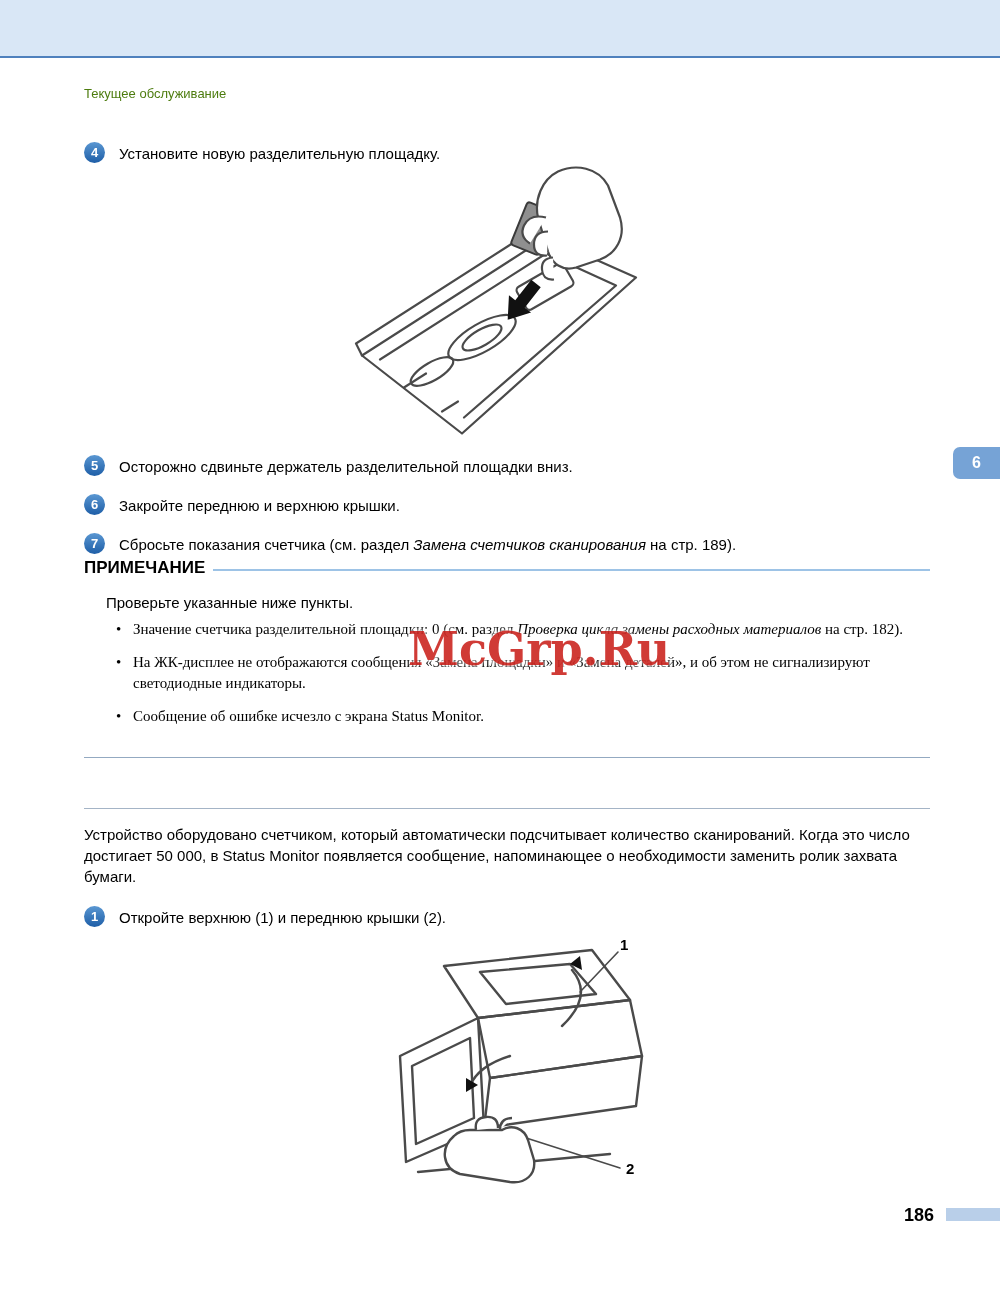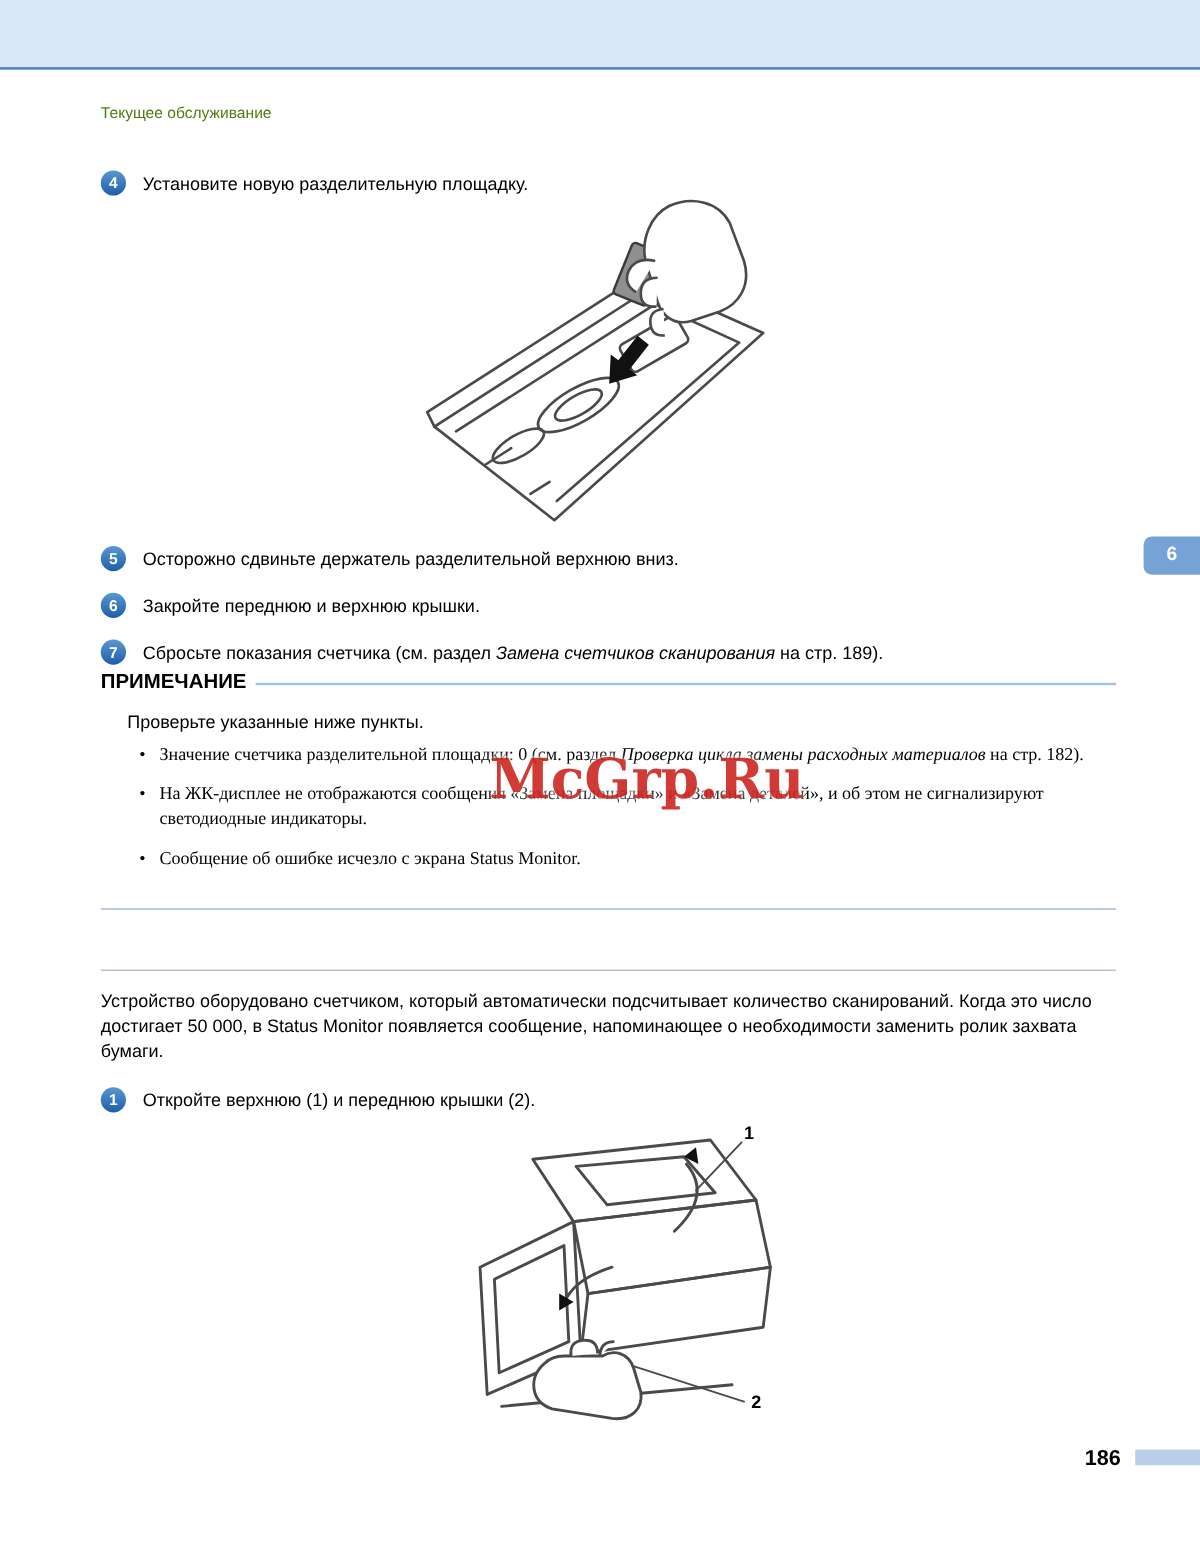--- a/index.html
+++ b/index.html
@@ -88,21 +88,21 @@
         <path d="M203 92 q-12 1 -11 12 q1 11 12 10"></path>
       </g>
       <g transform="translate(186,118) rotate(128)">
         <path d="M0 -6 l26 0 l0 -8 l20 14 l-20 14 l0 -8 l-26 0 z" fill="#111"></path>
       </g>
     </svg>
   </div>
 
   <div class="step-row" style="top:455px;">
     <span class="step-circle">5</span>
-    <span class="step-text">Осторожно сдвиньте держатель разделительной верхнюю вниз.</span>
+    <span class="step-text">Осторожно сдвиньте держатель разделительной площадки вниз.</span>
   </div>
   <div class="step-row" style="top:494px;">
     <span class="step-circle">6</span>
     <span class="step-text">Закройте переднюю и верхнюю крышки.</span>
   </div>
   <div class="step-row" style="top:533px;">
     <span class="step-circle">7</span>
     <span class="step-text"><span>Сбросьте показания счетчика (см. раздел </span><span class="it">Замена счетчиков сканирования</span><span> на стр. 189).</span></span>
   </div>
 

